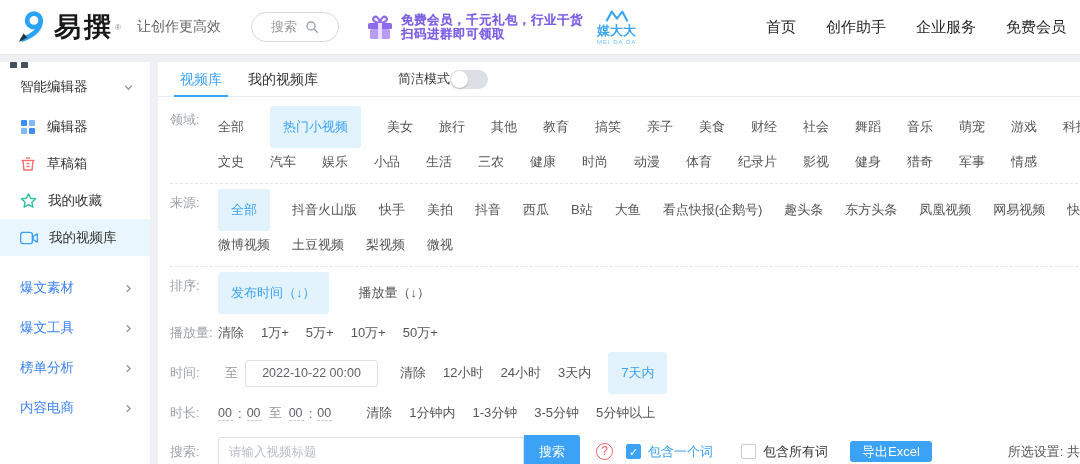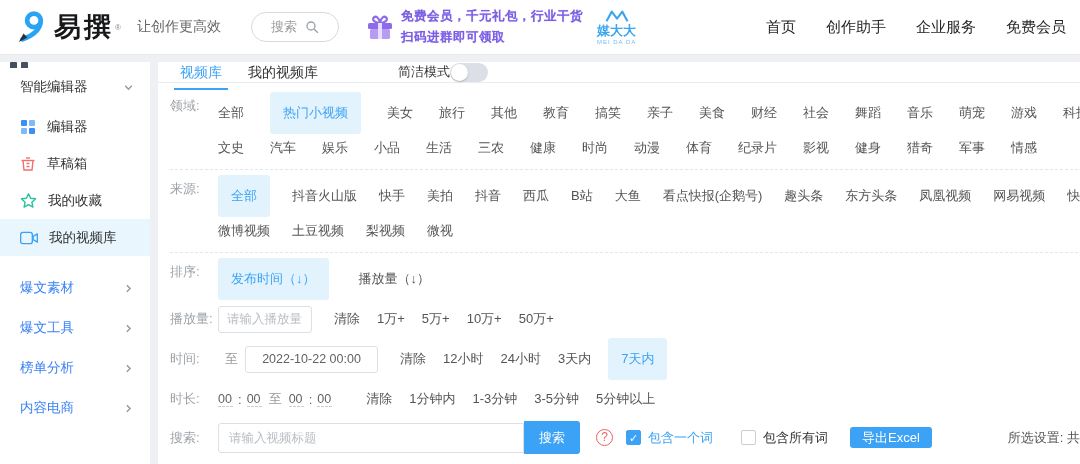--- a/index.html
+++ b/index.html
@@ -9,21 +9,21 @@
   
   .header { position:absolute; top:0; left:0; width:1080px; height:55px; background:#fff;
     border-bottom:1px solid #e8e8e8; display:flex; align-items:center; padding:0 14px 0 16px; }
   .logo { display:flex; align-items:center; cursor:pointer; }
   .logo-text { font-size:27px; font-weight:700; color:#17181a; letter-spacing:3px; margin-left:4px; }
   .reg { font-size:8px; color:#888; vertical-align:top; margin-left:1px; }
   .tagline { font-size:14px; color:#666; margin-left:16px; }
   .search-pill { margin-left:30px; width:88px; height:30px; border:1px solid #d9d9d9; border-radius:16px;
     display:flex; align-items:center; justify-content:center; gap:8px; color:#999; cursor:pointer; }
   .promo1 { display:flex; align-items:center; margin-left:26px; cursor:pointer; }
-  .promo1-text { margin-left:6px; font-size:12.5px; font-weight:700; color:#7B5FE2; line-height:21px;
+  .promo1-text { margin-left:6px; font-size:12.5px; font-weight:700; color:#7B5FE2; line-height:14px;
     letter-spacing:.5px; text-shadow:0 0 1px #b9a4f5; }
   .promo2 { display:flex; align-items:center; margin-left:14px; cursor:pointer; }
   .mdd { display:flex; flex-direction:column; align-items:center; color:#3BA6F0; line-height:1; }
   .mdd-name { font-size:13px; font-weight:700; margin-top:1px; }
   .mdd-sub { font-size:6px; letter-spacing:1px; margin-top:2px; color:#6fbdf5; }
   .banner { margin-left:6px; padding:5px 18px; border-radius:16px;
     background:linear-gradient(180deg,#C28FDE,#A66BC9); font-size:15px; font-weight:700; font-style:italic;
     color:#F7E95C; letter-spacing:2px; text-shadow:1px 1px 0 #4f7fd9,-1px -1px 0 #4f7fd9; white-space:nowrap; }
   .nav { margin-left:auto; display:flex; gap:30px; font-size:15px; color:#262626; white-space:nowrap; }
   .nav span { cursor:pointer; }
@@ -37,21 +37,21 @@
   .side-item { display:flex; align-items:center; height:37px; padding-left:20px; gap:11px;
     font-size:13.5px; color:#333; cursor:pointer; }
   .side-item.active { background:#E9F6FE; }
   .side-sec { display:flex; align-items:center; height:40px; padding:0 16px 0 20px; font-size:13.5px;
     color:#3b82f6; cursor:pointer; }
   .side-sec .chev { margin-left:auto; }
   .side-sec.first { margin-top:12px; }
 
   
   .main { position:absolute; top:62px; left:158px; width:922px; bottom:0; background:#fff; }
-  .tabs { display:flex; align-items:center; height:21px; border-bottom:1px solid #E8ECF0; padding-left:22px; }
+  .tabs { display:flex; align-items:center; height:35px; border-bottom:1px solid #E8ECF0; padding-left:22px; }
   .tab { font-size:14px; color:#333; margin-right:26px; height:35px; line-height:34px; position:relative; cursor:pointer; }
   .tab.active { color:#3CA2F5; }
   .tab.active::after { content:""; position:absolute; left:-6px; right:-6px; bottom:0; height:2px; background:#3CA2F5; }
   .simple-mode { margin-left:54px; display:flex; align-items:center; gap:0; color:#333; }
   .toggle { width:38px; height:19px; border-radius:10px; background:#DCDFE6; position:relative; cursor:pointer; }
   .toggle .knob { position:absolute; left:1px; top:1px; width:17px; height:17px; border-radius:50%; background:#fff;
     box-shadow:0 1px 2px rgba(0,0,0,.2); }
 
   .filters { padding:6px 0 0 12px; }
   .frow { display:flex; margin-top:3px; }
@@ -317,21 +317,20 @@
       <span class="flabel">排序:</span>
       <div class="chips" style="column-gap:30px">
 
       <span class="chip selected">发布时间（↓）</span>
           <span class="chip">播放量（↓）</span>
         </div>
     </div>
 
     <div class="ctl-row">
       <span class="flabel">播放量:</span>
-      <input class="input plays-input" placeholder="请输入播放量" style="">
       <div class="chips tight">
 
       <span class="chip">清除</span>
           <span class="chip">1万+</span>
           <span class="chip">5万+</span>
           <span class="chip">10万+</span>
           <span class="chip">50万+</span>
         </div>
     </div>
 

